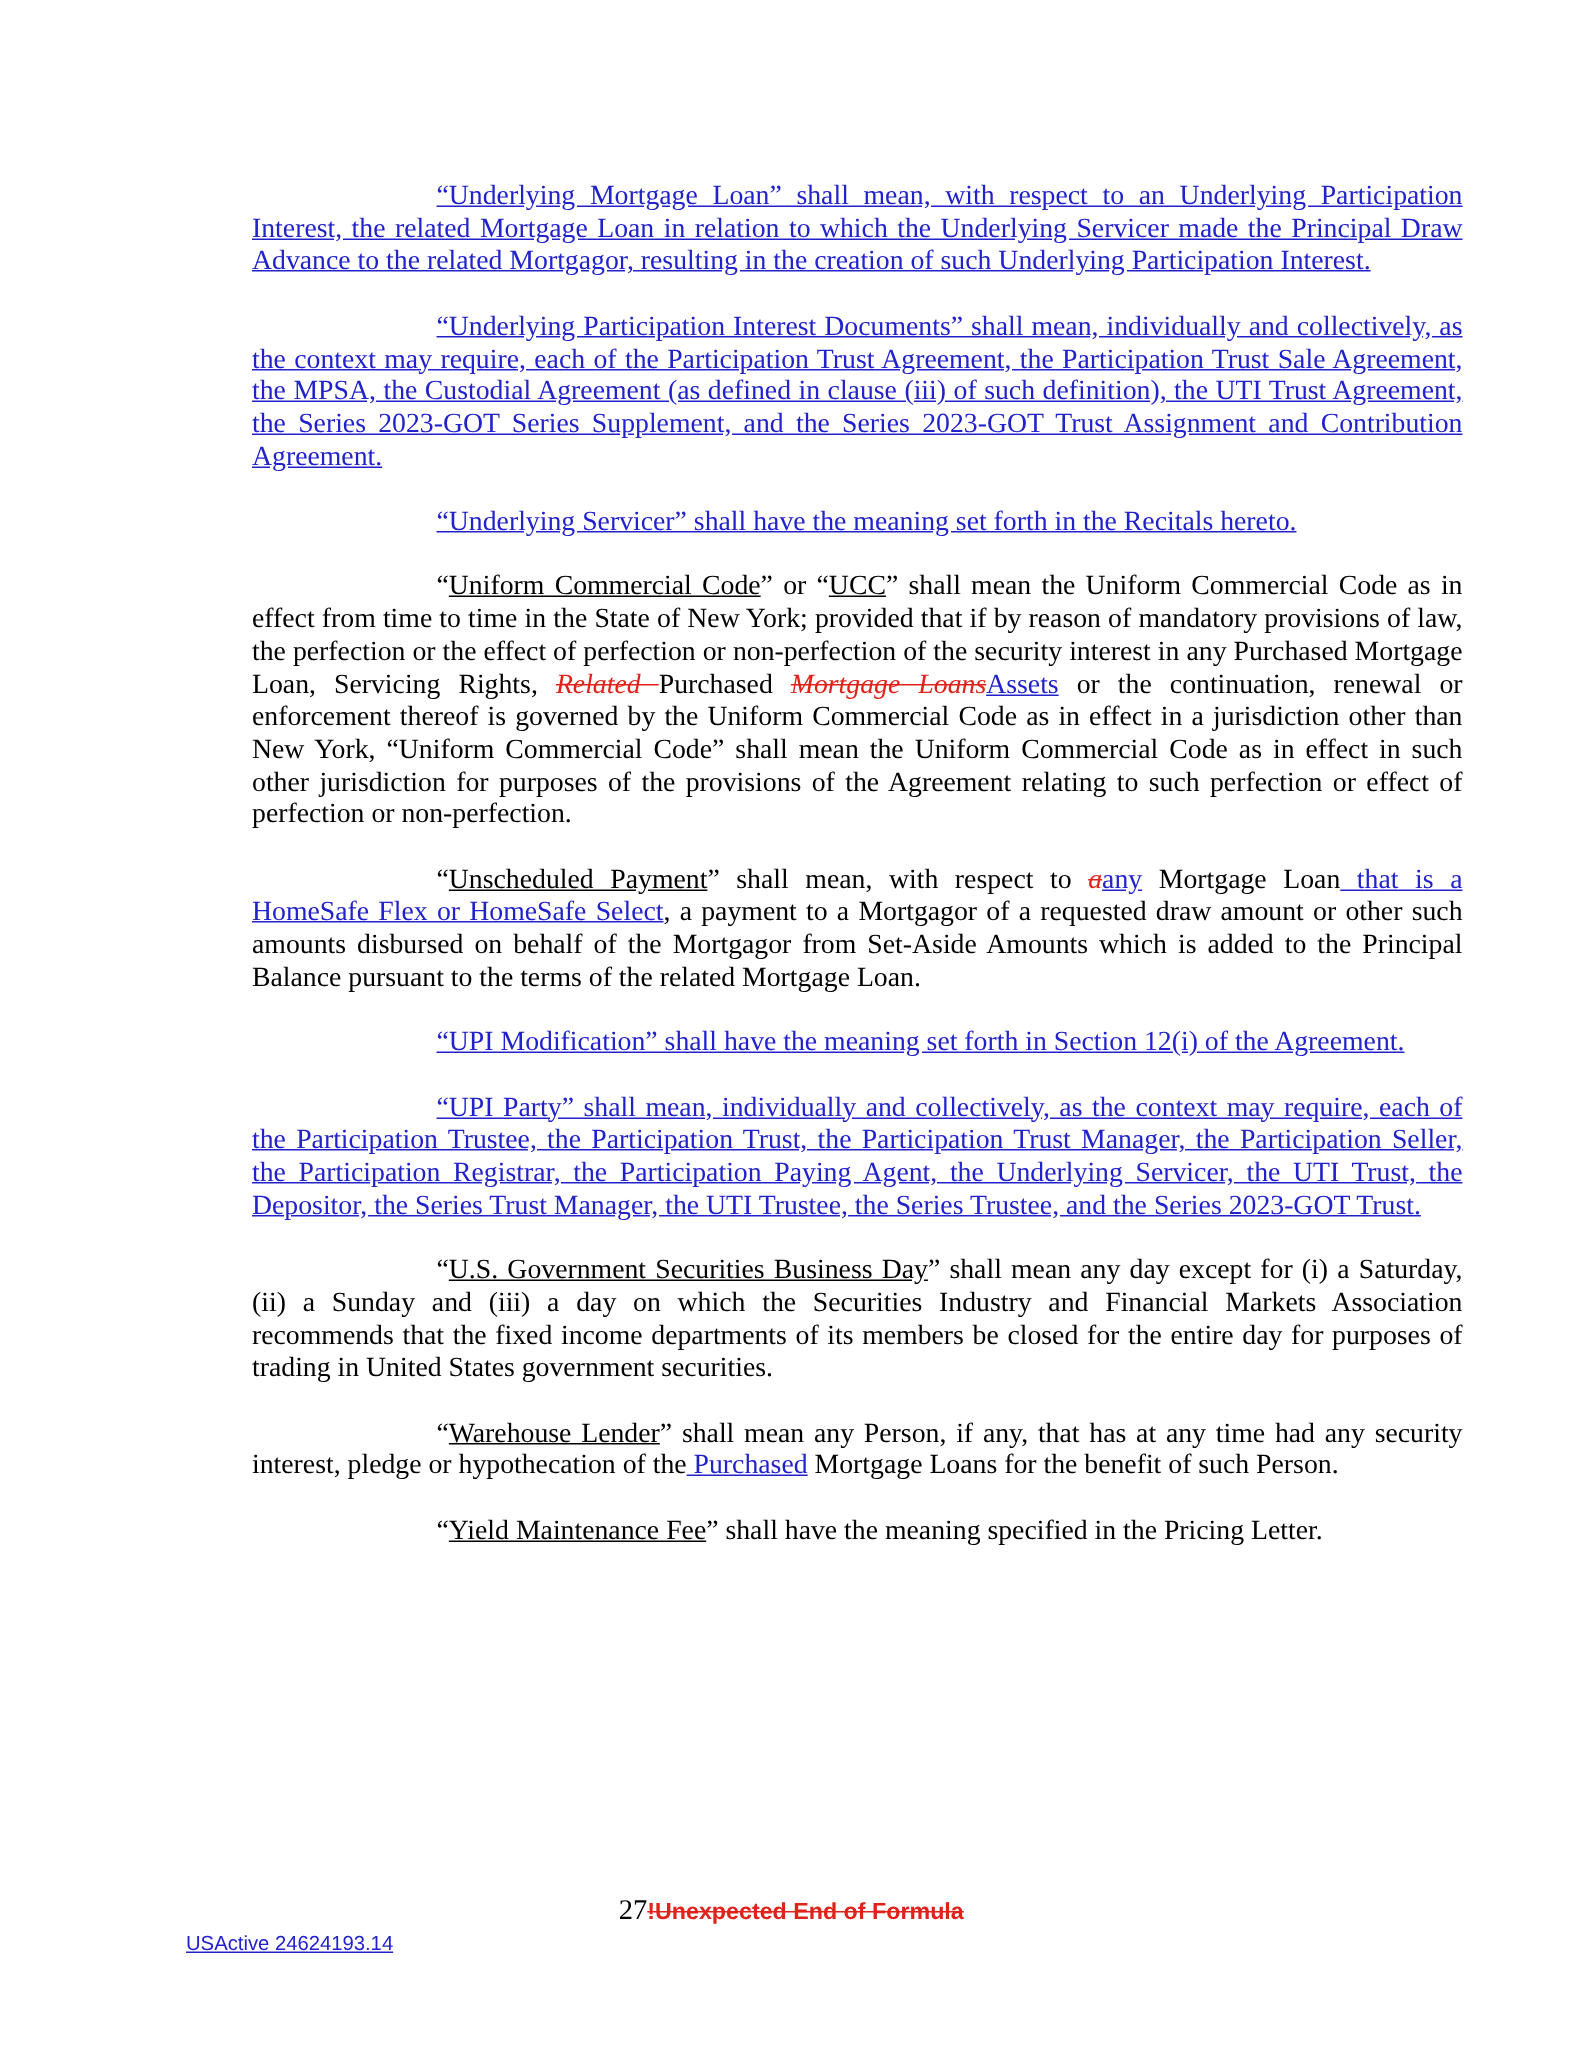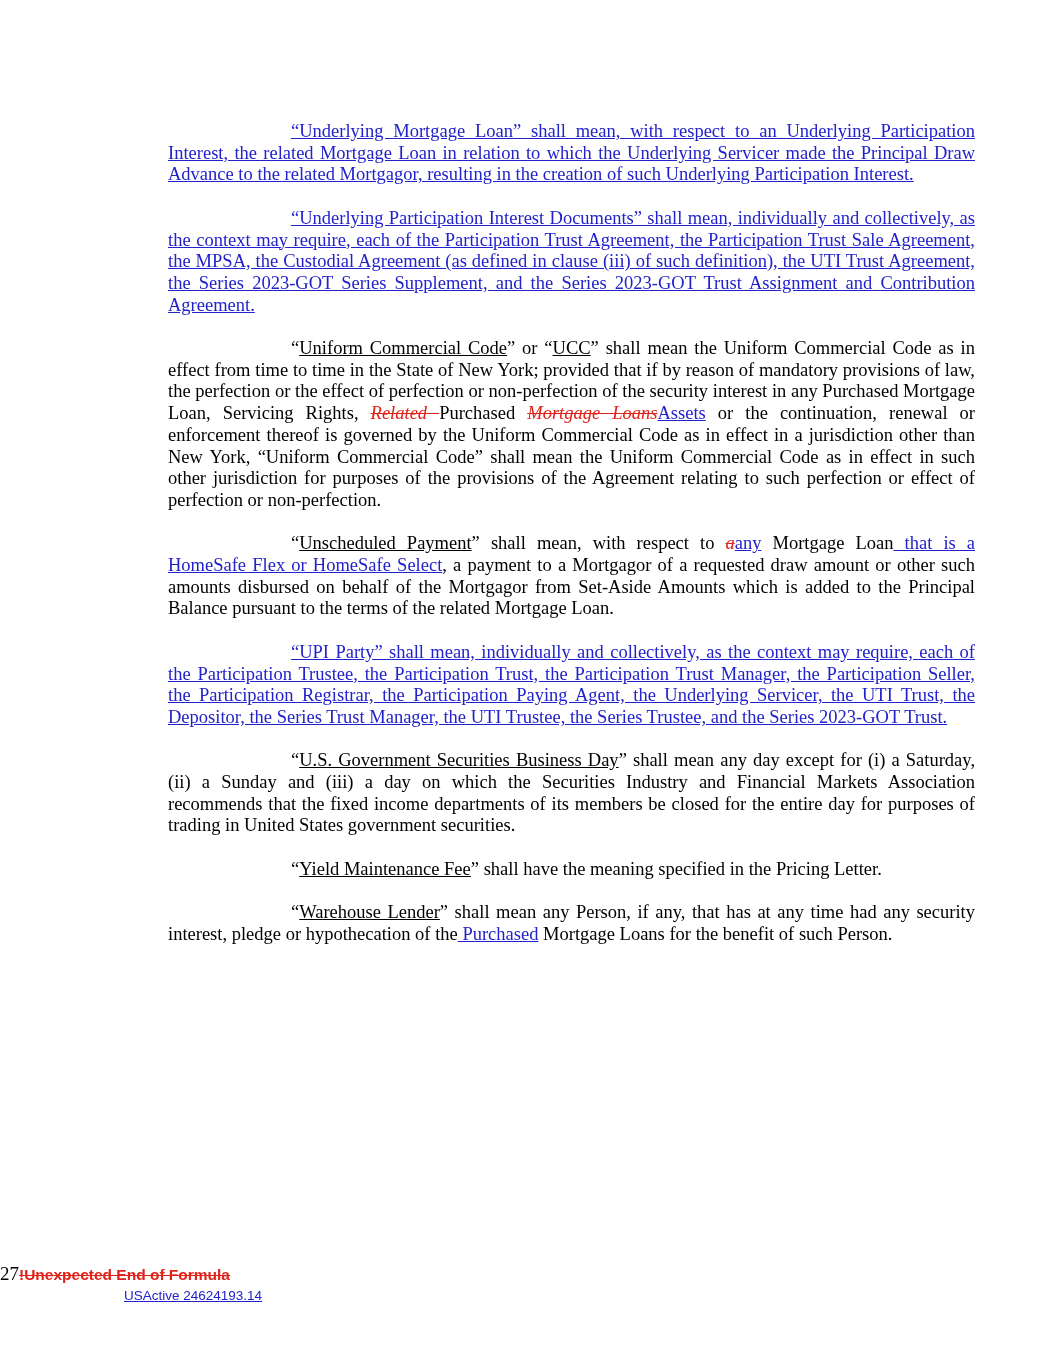--- a/index.html
+++ b/index.html
@@ -34,20 +34,21 @@
   p.para:last-child{margin-bottom:0;}
   .run-n{color:var(--text-color);}
   .run-u{color:var(--text-color);text-decoration:underline;}
   .run-ins{color:var(--ins-color);text-decoration:underline;}
   .run-del{color:var(--del-color);text-decoration:line-through;font-style:italic;}
   .footer-line{
     position:absolute;
     top:1263px;
     left:0;
     width:100%;
+    text-align:center;
     white-space:nowrap;
   }
   .page-num{
     font-family:"Liberation Serif", serif;
     font-size:19px;
     color:var(--text-color);
   }
   .formula-error{
     font-family:"Liberation Sans", sans-serif;
     font-weight:bold;
@@ -64,23 +65,25 @@
     color:var(--ins-color);
     text-decoration:underline;
   }
 </style>
 </head>
 <body>
 
 <div class="page-content">
     <p class="para"><span class="run-ins">“Underlying Mortgage Loan” shall mean, with respect to an Underlying Participation Interest, the related Mortgage Loan in relation to which the Underlying Servicer made the Principal Draw Advance to the related Mortgagor, resulting in the creation of such Underlying Participation Interest.</span></p>
     <p class="para"><span class="run-ins">“Underlying Participation Interest Documents” shall mean, individually and collectively, as the context may require, each of the Participation Trust Agreement, the Participation Trust Sale Agreement, the MPSA, the Custodial Agreement (as defined in clause (iii) of such definition), the UTI Trust Agreement, the Series 2023-GOT Series Supplement, and the Series 2023-GOT Trust Assignment and Contribution Agreement.</span></p>
+    <p class="para"><span class="run-ins">“Underlying Servicer” shall have the meaning set forth in the Recitals hereto.</span></p>
     <p class="para"><span class="run-n">“</span><span class="run-u">Uniform Commercial Code</span><span class="run-n">” or “</span><span class="run-u">UCC</span><span class="run-n">” shall mean the Uniform Commercial Code as in effect from time to time in the State of New York; provided that if by reason of mandatory provisions of law, the perfection or the effect of perfection or non-perfection of the security interest in any Purchased Mortgage Loan, Servicing Rights, </span><span class="run-del">Related </span><span class="run-n">Purchased </span><span class="run-del">Mortgage Loans</span><span class="run-ins">Assets</span><span class="run-n"> or the continuation, renewal or enforcement thereof is governed by the Uniform Commercial Code as in effect in a jurisdiction other than New York, “Uniform Commercial Code” shall mean the Uniform Commercial Code as in effect in such other jurisdiction for purposes of the provisions of the Agreement relating to such perfection or effect of perfection or non-perfection.</span></p>
     <p class="para"><span class="run-n">“</span><span class="run-u">Unscheduled Payment</span><span class="run-n">” shall mean, with respect to </span><span class="run-del">a</span><span class="run-ins">any</span><span class="run-n"> Mortgage Loan</span><span class="run-ins"> that is a HomeSafe Flex or HomeSafe Select</span><span class="run-n">, a payment to a Mortgagor of a requested draw amount or other such amounts disbursed on behalf of the Mortgagor from Set-Aside Amounts which is added to the Principal Balance pursuant to the terms of the related Mortgage Loan.</span></p>
+    <p class="para"><span class="run-ins">“UPI Modification” shall have the meaning set forth in Section 12(i) of the Agreement.</span></p>
     <p class="para"><span class="run-ins">“UPI Party” shall mean, individually and collectively, as the context may require, each of the Participation Trustee, the Participation Trust, the Participation Trust Manager, the Participation Seller, the Participation Registrar, the Participation Paying Agent, the Underlying Servicer, the UTI Trust, the Depositor, the Series Trust Manager, the UTI Trustee, the Series Trustee, and the Series 2023-GOT Trust.</span></p>
     <p class="para"><span class="run-n">“</span><span class="run-u">U.S. Government Securities Business Day</span><span class="run-n">” shall mean any day except for (i) a Saturday, (ii) a Sunday and (iii) a day on which the Securities Industry and Financial Markets Association recommends that the fixed income departments of its members be closed for the entire day for purposes of trading in United States government securities.</span></p>
+    <p class="para"><span class="run-n">“</span><span class="run-u">Warehouse Lender</span><span class="run-n">” shall mean any Person, if any, that has at any time had any security interest, pledge or hypothecation of the</span><span class="run-ins"> Purchased</span><span class="run-n"> Mortgage Loans for the benefit of such Person.</span></p>
     <p class="para"><span class="run-n">“</span><span class="run-u">Yield Maintenance Fee</span><span class="run-n">” shall have the meaning specified in the Pricing Letter.</span></p>
-    <p class="para"><span class="run-n">“</span><span class="run-u">Warehouse Lender</span><span class="run-n">” shall mean any Person, if any, that has at any time had any security interest, pledge or hypothecation of the</span><span class="run-ins"> Purchased</span><span class="run-n"> Mortgage Loans for the benefit of such Person.</span></p>
   </div>
 
 <div class="footer-line"><span class="page-num">27</span><span class="formula-error">!Unexpected End of Formula</span></div>
 
 <div class="doc-id">USActive 24624193.14</div>
 
 </body></html>

